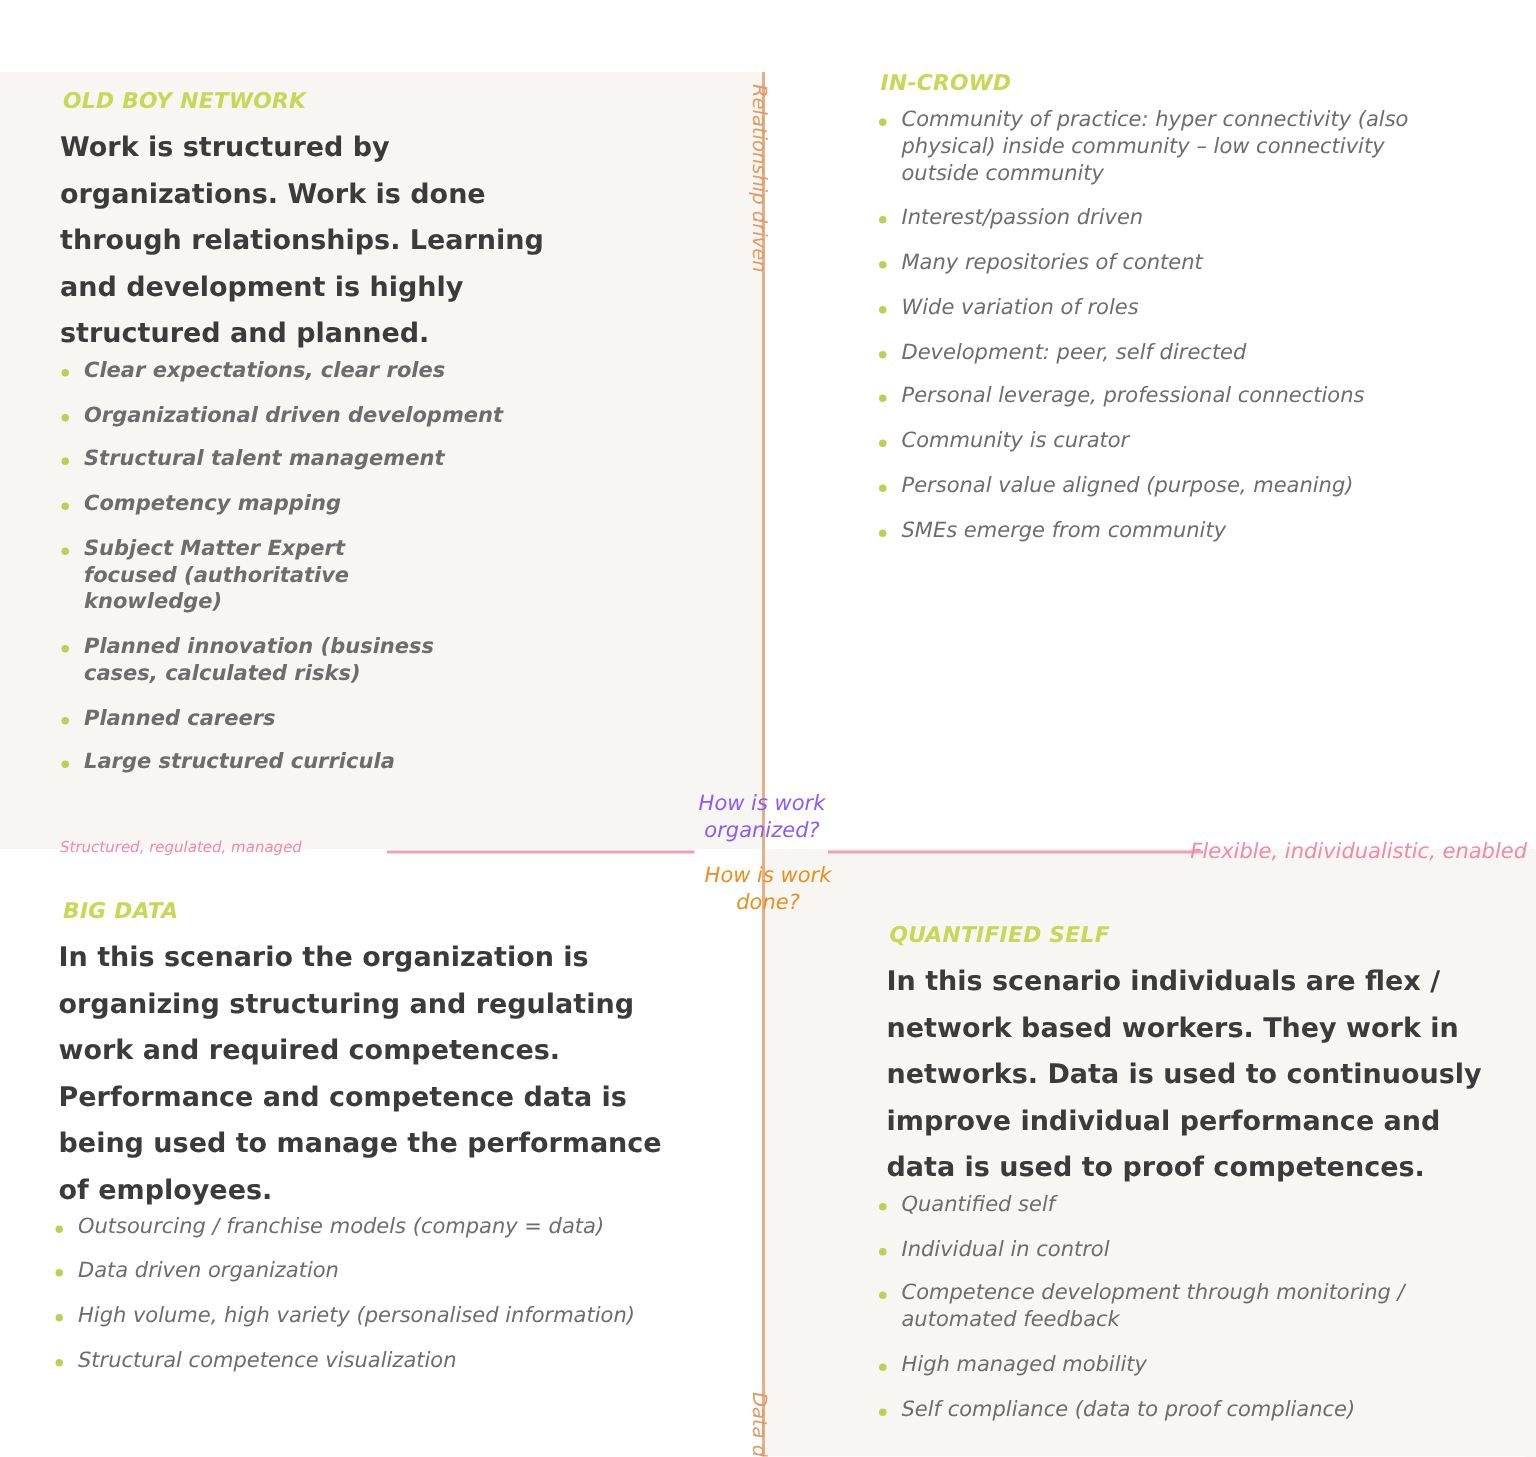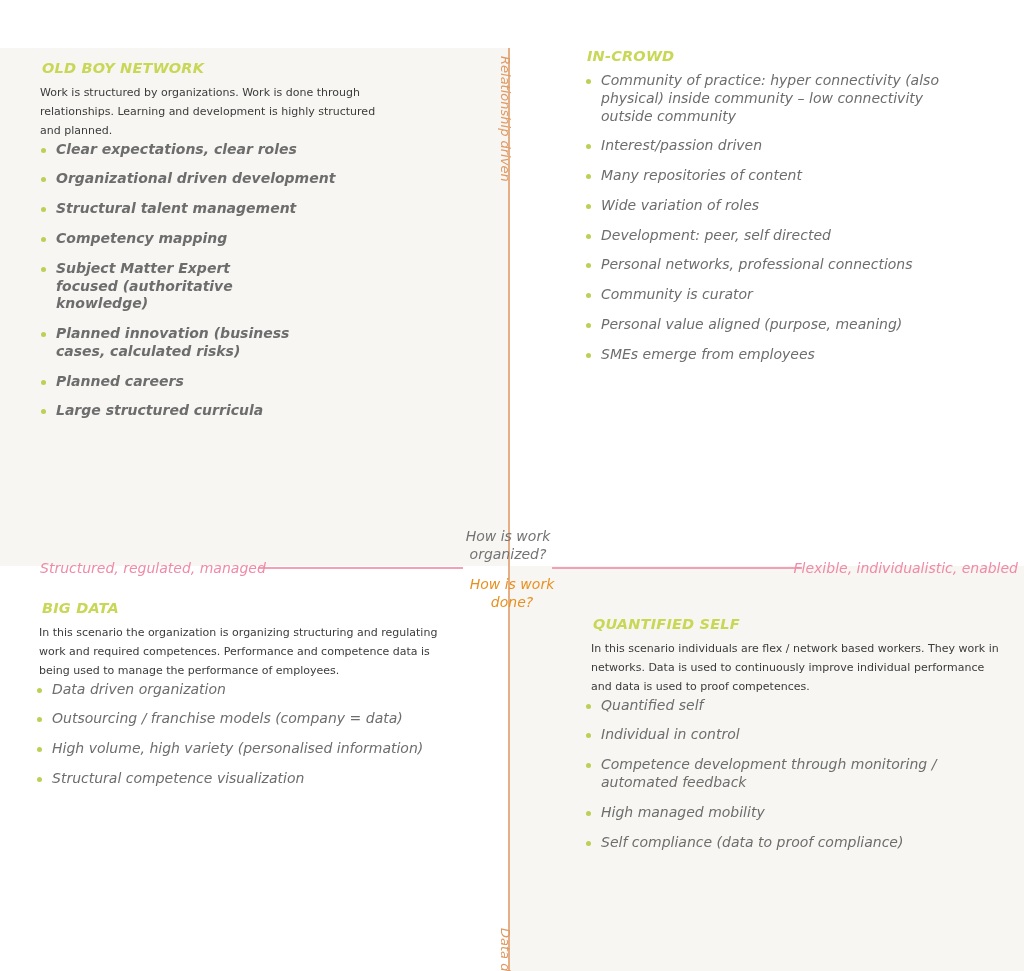--- a/index.html
+++ b/index.html
@@ -61,21 +61,21 @@
   .axis-label {
     position: absolute;
     font-style: italic;
     font-size: 13.5px;
     white-space: nowrap;
   }
   .label-left {
     left: 40px;
     top: 512px;
     color: #f08aa6;
-    font-size: 14px;
+    font-size: 10px;
   }
   .label-right {
     right: 6px;
     top: 512px;
     color: #f08aa6;
     font-size: 14px;
   }
   .label-vert-top {
     left: 498px;
     top: 8px;
@@ -97,21 +97,21 @@
     position: absolute;
     text-align: center;
     font-style: italic;
     font-size: 14px;
     line-height: 1.25;
     width: 130px;
   }
   .center-q-top {
     left: 443px;
     top: 480px;
-    color: #737373;
+    color: #8b5cf6;
   }
   .center-q-bottom {
     left: 447px;
     top: 528px;
     color: #e8901f;
   }
 
   
   .quad {
     position: absolute;
@@ -124,22 +124,22 @@
 
   .quad-title {
     font-style: italic;
     font-weight: 600;
     font-size: 14.5px;
     color: #c8d755;
     letter-spacing: 0.2px;
     margin: 0 0 8px 2px;
   }
   .quad-desc {
-    font-weight: 400;
-    font-size: 11px;
+    font-weight: 700;
+    font-size: 18px;
     line-height: 1.72;
     color: #3b3b3b;
     margin: 0;
   }
   .q-tl .quad-desc { max-width: 350px; }
   .q-tr .quad-desc { max-width: 400px; }
   .q-bl .quad-desc { max-width: 410px; }
   .q-br .quad-desc { max-width: 415px; }
 
   ul.bullets {
@@ -207,33 +207,33 @@
   </div>
 
   <div class="quad q-tr">
     <div class="quad-title">IN-CROWD</div>
     <ul class="bullets tr-bullets">
       <li style="max-width:412px">Community of practice: hyper connectivity (also physical) inside community – low connectivity outside community</li>
       <li>Interest/passion driven</li>
       <li>Many repositories of content</li>
       <li>Wide variation of roles</li>
       <li>Development: peer, self directed</li>
-      <li>Personal networks, professional connections</li>
+      <li>Personal leverage, professional connections</li>
       <li>Community is curator</li>
       <li>Personal value aligned (purpose, meaning)</li>
-      <li>SMEs emerge from employees</li>
+      <li>SMEs emerge from community</li>
     </ul>
   </div>
 
   <div class="quad q-bl">
     <div class="quad-title" style="margin-left:6px">BIG DATA</div>
     <p class="quad-desc" style="margin-left:3px">In this scenario the organization is organizing structuring and regulating work and required competences. Performance and competence data is being used to manage the performance of employees.</p>
     <ul class="bullets bl-bullets">
+      <li>Outsourcing / franchise models (company = data)</li>
       <li>Data driven organization</li>
-      <li>Outsourcing / franchise models (company = data)</li>
       <li>High volume, high variety (personalised information)</li>
       <li>Structural competence visualization</li>
     </ul>
   </div>
 
   <div class="quad q-br">
     <div class="quad-title" style="margin-left:8px">QUANTIFIED SELF</div>
     <p class="quad-desc" style="margin-left:6px">In this scenario individuals are flex / network based workers. They work in networks. Data is used to continuously improve individual performance and data is used to proof competences.</p>
     <ul class="bullets br-bullets">
       <li>Quantified self</li>

